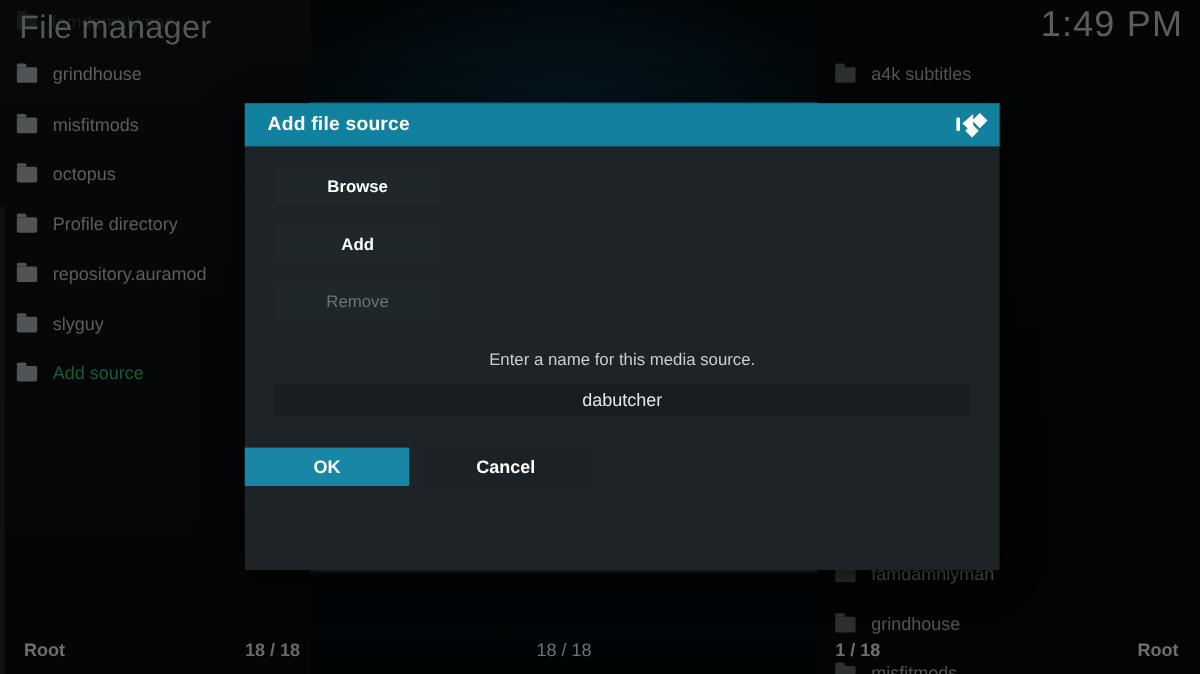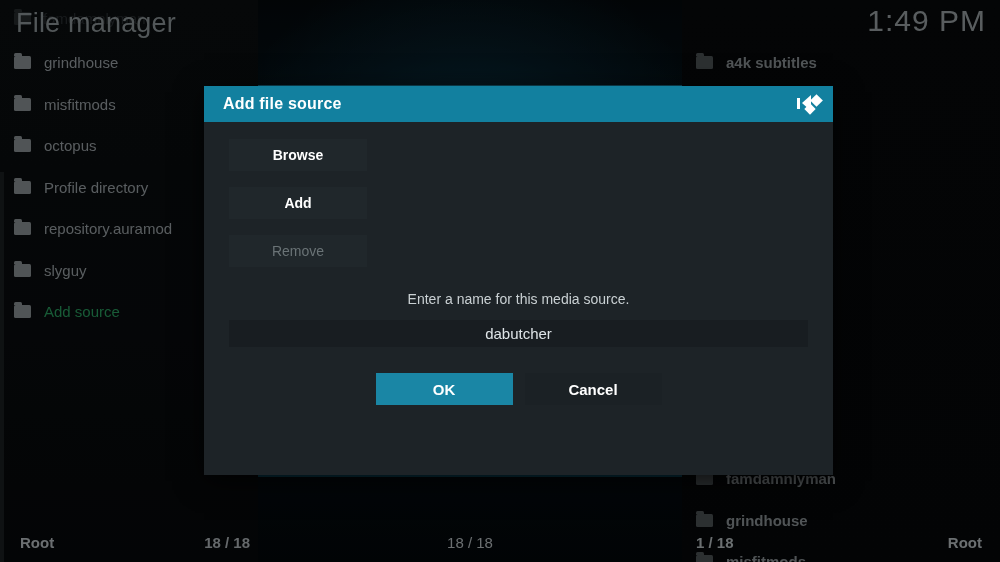--- a/index.html
+++ b/index.html
@@ -62,21 +62,21 @@
   .flist { position:absolute; left:0; width:258px; }
   .frow {
     height:41.5px; display:flex; align-items:center; gap:13px;
     padding-left:14px; font-size:15px; color:#9aa1a5;
   }
   .frow.selected { color:#2a9d5f; }
 
   .rlist { position:absolute; left:682px; width:318px; }
   .rrow {
     height:41.5px; display:flex; align-items:center; gap:13px;
-    padding-left:14px; font-size:15px; color:#8b9295;font-weight:bold;
+    padding-left:14px; font-size:15px; color:#8b9295;
   }
 
   .folder-ic {
     position:relative; width:17px; height:13px; flex:none;
     background:#8a9194; border-radius:1.5px;
   }
   .folder-ic::before {
     content:""; position:absolute; left:0; top:-3px;
     width:8px; height:3px; background:#8a9194; border-radius:1.5px 1.5px 0 0;
   }
@@ -157,21 +157,21 @@
   .sbtn.disabled { color:#6a7376; font-weight:normal; }
 
   .name-hint { text-align:center; font-size:14px; color:#c9d0d3; padding-top:24px; }
   .name-box {
     margin:13px 25px 0 25px; height:27px;
     background:#181d21;
     display:flex; align-items:center; justify-content:center;
     font-size:15px; color:#dfe5e8;
   }
 
-  .foot { display:flex; justify-content:center; gap:12px; padding-top:26px; }
+  .foot { display:flex; justify-content:flex-start; gap:12px; padding-top:26px; }
   .fbtn {
     width:137px; height:32px;
     display:flex; align-items:center; justify-content:center;
     font-size:15px; font-weight:bold; color:#fff;
   }
   .fbtn.primary { background:#1a86a5; }
   .fbtn.plain   { background:#1b2125; }
 </style>
 </head>
 <body>

